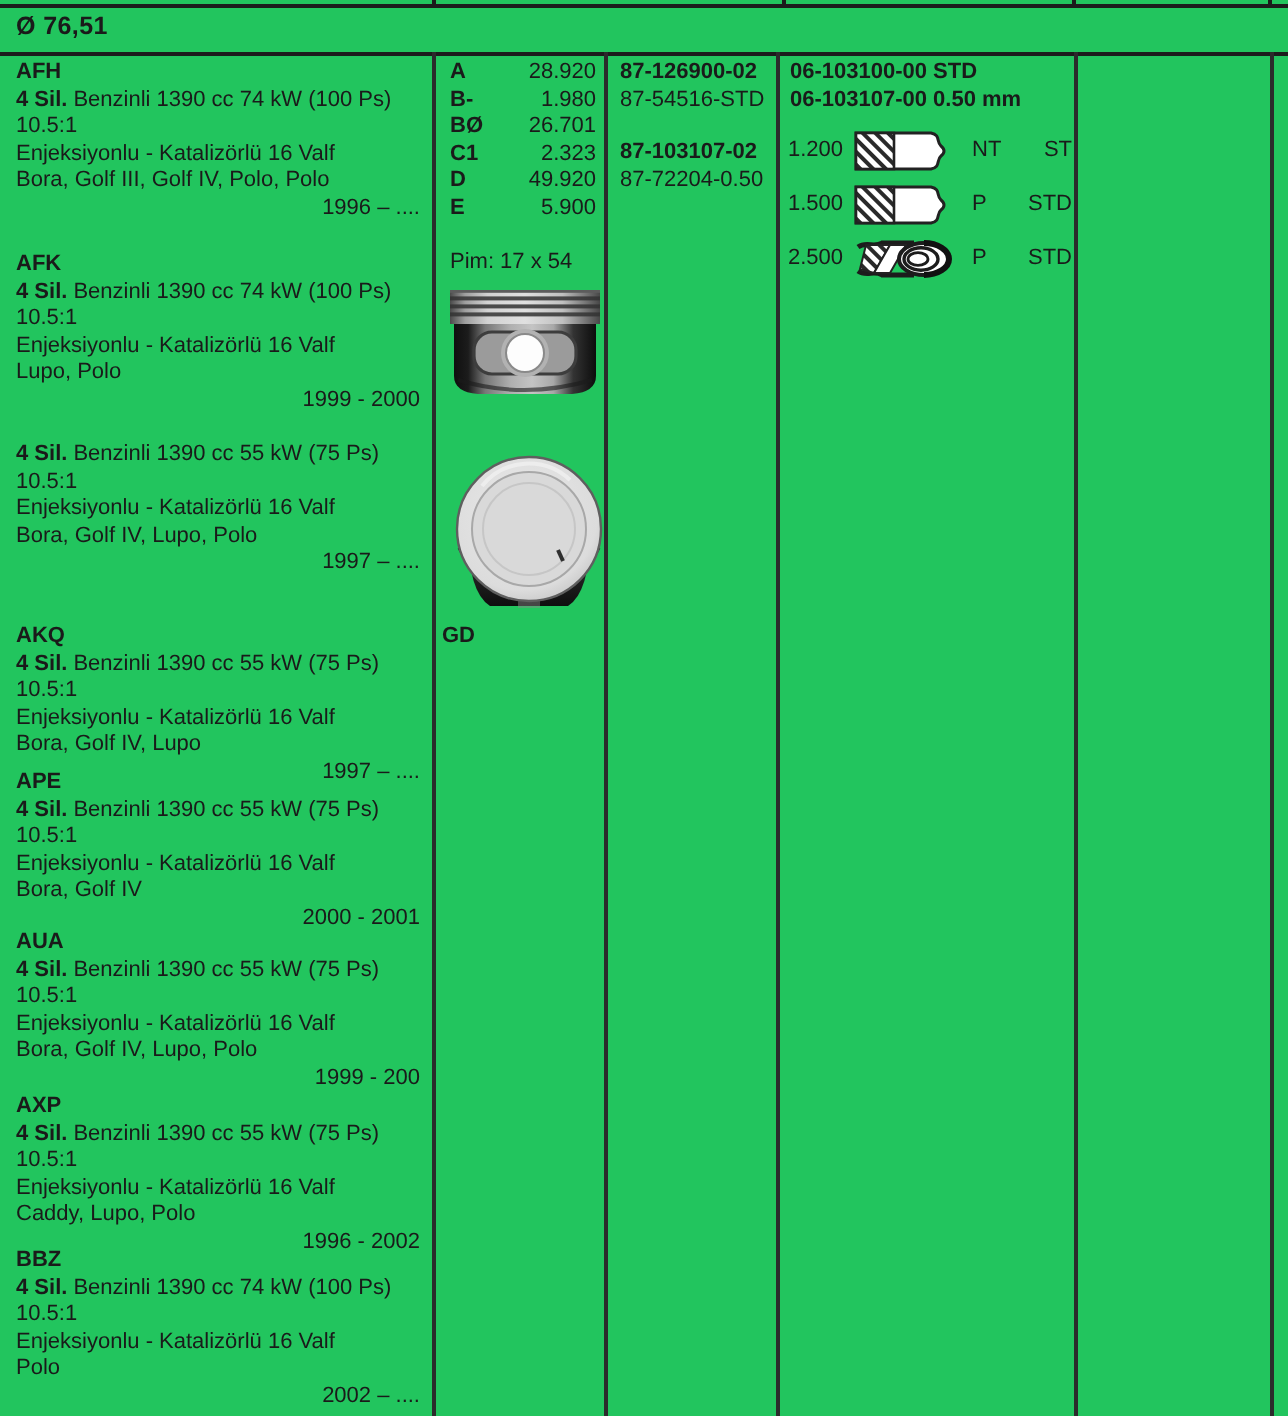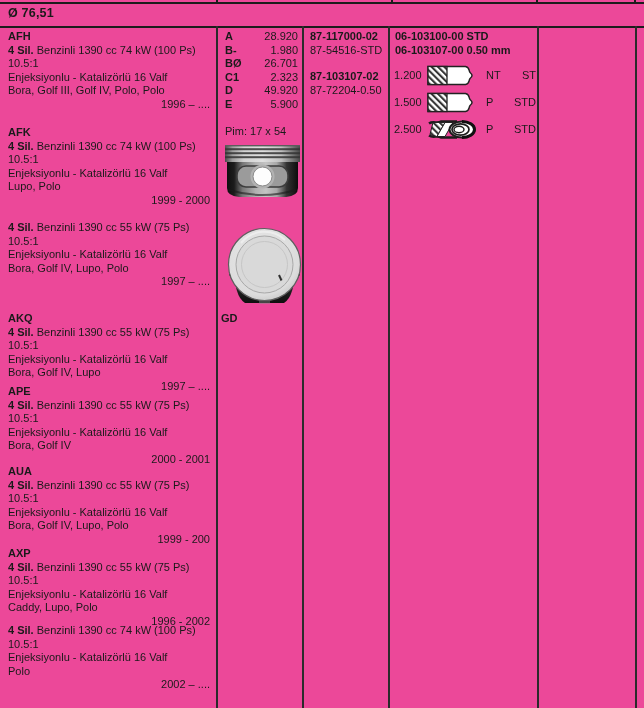--- a/index.html
+++ b/index.html
@@ -1,16 +1,16 @@
 <!DOCTYPE html>
 <html><head>
 <meta charset="utf-8">
 <style>
   html,body{margin:0;padding:0;background:#fff;}
-  .page{position:relative;width:644px;height:708px;background:#ec4899;overflow:hidden;
+  .page{position:relative;width:644px;height:708px;background:#22c55e;overflow:hidden;
         font-family:"Liberation Sans",sans-serif;font-size:11px;color:#1a1a1a;}
   .hline{position:absolute;left:0;width:644px;height:2px;background:#1c1c1c;}
   .stub{position:absolute;top:0;width:2px;height:4px;background:#1c1c1c;}
   .vline{position:absolute;top:26px;height:682px;width:2px;background:#2b2b2b;}
   .page-title{position:absolute;left:8px;top:6px;font-weight:bold;font-size:12.5px;letter-spacing:.2px;}
   
   .engine{position:absolute;left:8px;width:202px;line-height:13.5px;}
   .code{font-weight:bold;}
   .b{font-weight:bold;margin-right:3px;}
   .l:empty{display:none;}
@@ -149,20 +149,21 @@
   <div class="engine" style="top:547px">
     <div class="code">AXP</div>
     <div class="l"><span class="b">4 Sil.</span><span>Benzinli 1390 cc 55 kW (75 Ps) 10.5:1</span></div>
 
     <div class="l">Enjeksiyonlu - Katalizörlü 16 Valf</div>
     <div class="l">Caddy, Lupo, Polo</div>
     <div class="years">1996 - 2002</div>
   </div>
 
   <div class="engine" style="top:624px">
+    <div class="code">BBZ</div>
     <div class="l"><span class="b">4 Sil.</span><span>Benzinli 1390 cc 74 kW (100 Ps)</span></div>
     <div class="l">10.5:1</div>
     <div class="l">Enjeksiyonlu - Katalizörlü 16 Valf</div>
     <div class="l">Polo</div>
     <div class="years">2002 – ....</div>
   </div>
 
   <div class="dims">
     <div class="dim-row">
         <span class="dim-label">A</span>
@@ -215,21 +216,21 @@
       <circle cx="37.5" cy="38.5" r="36" fill="url(#gCrown)" stroke="#5f5f5f" stroke-width="1.2"></circle>
       <circle cx="37.5" cy="38.5" r="28.5" fill="#d9d9d9" stroke="#a8a8a8" stroke-width="1"></circle>
       <circle cx="37.5" cy="38.5" r="23" fill="none" stroke="#c6c6c6" stroke-width="1"></circle>
       <path d="M14 17 A30 30 0 0 1 58 14" stroke="#f0f0f0" stroke-width="2" fill="none" opacity=".8"></path>
       <path d="M52 49 l2.5 5.5" stroke="#2f2f2f" stroke-width="2" fill="none"></path>
     </svg>
   </div>
 
   <div class="gd">GD</div>
 
-  <div class="part bold" style="top:30px">87-117000-02</div>
+  <div class="part bold" style="top:30px">87-126900-02</div>
   <div class="part" style="top:43.5px">87-54516-STD</div>
   <div class="part bold" style="top:70px">87-103107-02</div>
   <div class="part" style="top:83.5px">87-72204-0.50</div>
 
   <div class="ringset" style="top:30px">06-103100-00 STD</div>
   <div class="ringset" style="top:43.5px">06-103107-00 0.50 mm</div>
 
   <div class="ring-row" style="top:63px">
     <span class="rsize">1.200</span>
     <span class="ricon">

